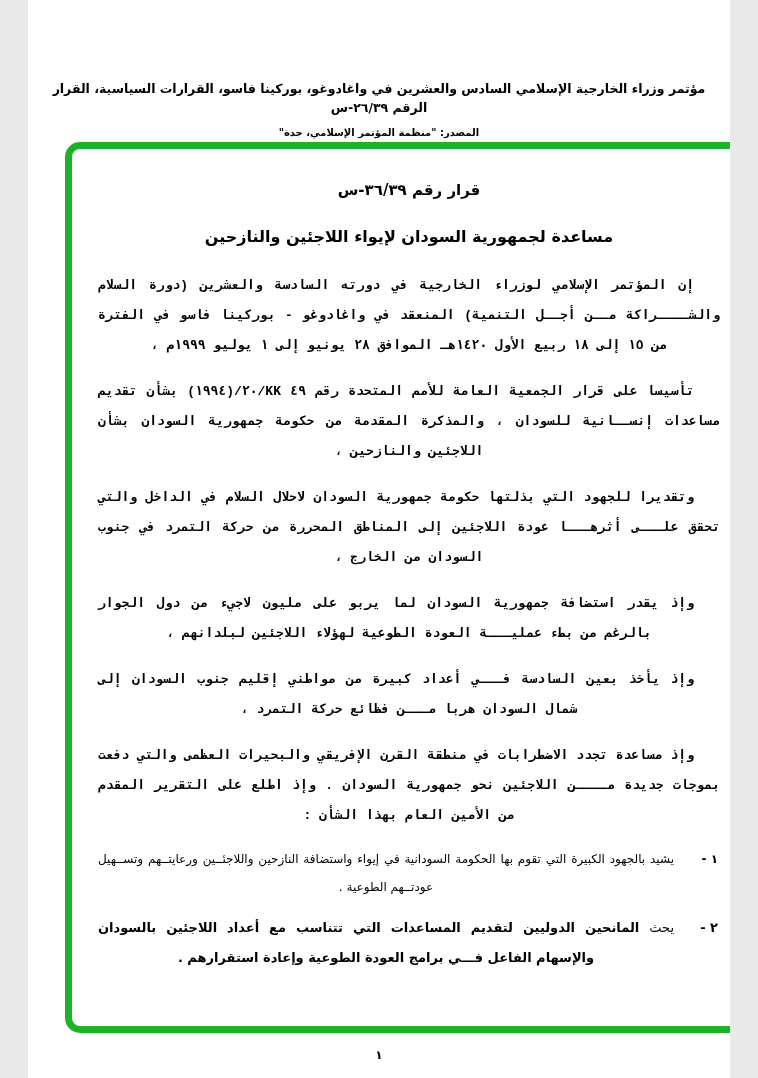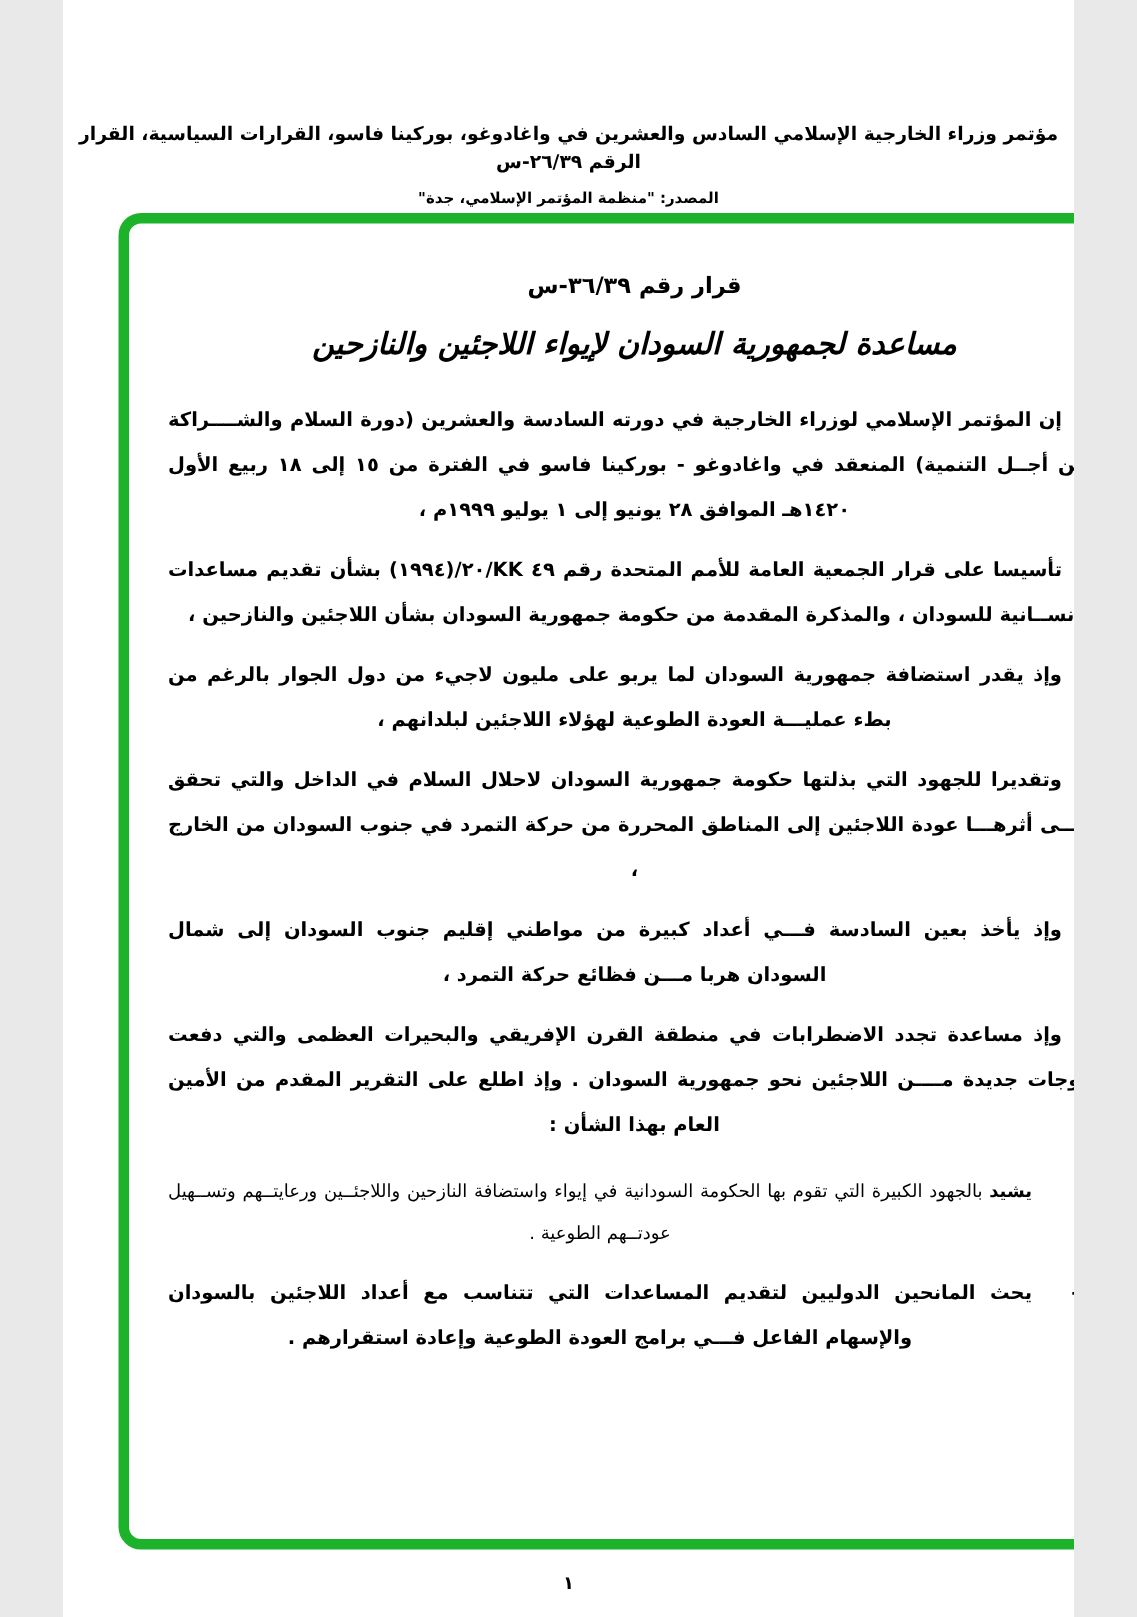--- a/index.html
+++ b/index.html
@@ -1,47 +1,49 @@
 <!DOCTYPE html>
 <html lang="ar"><head>
 <meta charset="utf-8">
 <style>
   html,body{margin:0;padding:0;background:#e9e9e9;}
   .page{
     width:674px;height:1078px;position:relative;background:#ffffff;
     font-family:"DejaVu Sans",sans-serif;color:#000;overflow:hidden;
     margin:0 auto;
+    padding-left:28px;
   }
   
   .hdr{position:absolute;top:80px;left:0;right:0;text-align:center;}
   .hdr-line1{font-size:12.5px;font-weight:bold;line-height:1.5;padding:0 10px;}
   .hdr-line2{font-size:10px;font-weight:bold;margin-top:9px;}
   
   .frame{
     position:absolute;left:37px;top:142px;width:688px;height:891px;
     border:7px solid #1cb32b;border-radius:15px;box-sizing:border-box;
     padding:32px 26px 0 26px;
   }
   .title-block{text-align:center;}
   .title-num{font-size:15px;font-weight:bold;letter-spacing:.5px;}
   .title-reg{font-size:13.5px;font-weight:bold;margin-top:14px;}
-  .title-sub{font-size:20px;font-weight:bold;margin-top:18px;font-style:italic;}
+  .title-sub{font-size:16px;font-weight:bold;margin-top:28px;}
   .doc-body{margin-top:25px;font-size:13px;font-weight:bold;line-height:30px;}
   .para{
-    margin:4px 0 10px 0;text-align:justify;text-align-last:center;
+    margin:16px 0 10px 0;text-align:justify;text-align-last:center;
     text-indent:26px;
+    font-family:Liberation Mono, monospace;
   }
   .para .lead{font-weight:bold;}
   .items{margin-top:14px;}
   .item{display:flex;margin:0 2px 8px 0;}
   .item-num{flex:0 0 44px;text-align:right;white-space:nowrap;}
   .item-text{
     flex:1;margin:0;text-align:justify;text-align-last:center;
   }
-  .item-text .lead{font-weight:bold;}
+  .item-text .lead{font-weight:normal;}
   .item--naskh{font-weight:normal;font-size:12px;line-height:28px;}
   .item--naskh .item-num{font-weight:bold;}
   .item--bold{font-weight:bold;font-size:13px;line-height:30px;margin-top:12px;}
   .page-num{
     position:absolute;left:0;right:0;top:1048px;text-align:center;
     font-size:12px;font-weight:bold;
   }
 </style>
 </head>
 <body>
@@ -60,23 +62,23 @@
       <div class="title-sub">مساعدة لجمهورية السودان لإيواء اللاجئين والنازحين</div>
     </div>
 
     <div class="doc-body">
 
       <p class="para"><b class="lead"></b><span>إن المؤتمر الإسلامي لوزراء الخارجية في دورته السادسة والعشرين (دورة السلام والشــــراكة مــن أجــل التنمية) المنعقد في واغادوغو - بوركينا فاسو في الفترة من ١٥ إلى ١٨ ربيع الأول ١٤٢٠هـ الموافق ٢٨ يونيو إلى ١ يوليو ١٩٩٩م ،</span></p>
 
       <p class="para"><b class="lead">تأسيسا</b><span> على قرار الجمعية العامة للأمم المتحدة رقم ٤٩ KK/٢٠/(١٩٩٤) بشأن تقديم مساعدات إنســانية للسودان ، والمذكرة المقدمة من حكومة جمهورية السودان بشأن اللاجئين والنازحين ،</span></p>
 
 
+      <p class="para"><b class="lead">وتقديرا</b><span> للجهود التي بذلتها حكومة جمهورية السودان لاحلال السلام في الداخل والتي تحقق علـــى أثرهـــا عودة اللاجئين إلى المناطق المحررة من حركة التمرد في جنوب السودان من الخارج ،</span></p>
+
       <p class="para"><b class="lead">وإذ يقدر</b><span> استضافة جمهورية السودان لما يربو على مليون لاجيء من دول الجوار بالرغم من بطء عمليـــة العودة الطوعية لهؤلاء اللاجئين لبلدانهم ،</span></p>
-
-      <p class="para"><b class="lead">وتقديرا</b><span> للجهود التي بذلتها حكومة جمهورية السودان لاحلال السلام في الداخل والتي تحقق علـــى أثرهـــا عودة اللاجئين إلى المناطق المحررة من حركة التمرد في جنوب السودان من الخارج ،</span></p>
 
       <p class="para"><b class="lead">وإذ يأخذ بعين السادسة</b><span> فـــي أعداد كبيرة من مواطني إقليم جنوب السودان إلى شمال السودان هربا مـــن فظائع حركة التمرد ،</span></p>
 
       <p class="para"><b class="lead">وإذ مساعدة</b><span> تجدد الاضطرابات في منطقة القرن الإفريقي والبحيرات العظمى والتي دفعت بموجات جديدة مــــن اللاجئين نحو جمهورية السودان . وإذ اطلع على التقرير المقدم من الأمين العام بهذا الشأن :</span></p>
 
       <div class="items">
 
         <div class="item item--naskh">
           <span class="item-num">١ -</span>
           <p class="item-text"><b class="lead">يشيد</b><span> بالجهود الكبيرة التي تقوم بها الحكومة السودانية في إيواء واستضافة النازحين واللاجئــين ورعايتــهم وتســهيل عودتــهم الطوعية .</span></p>

